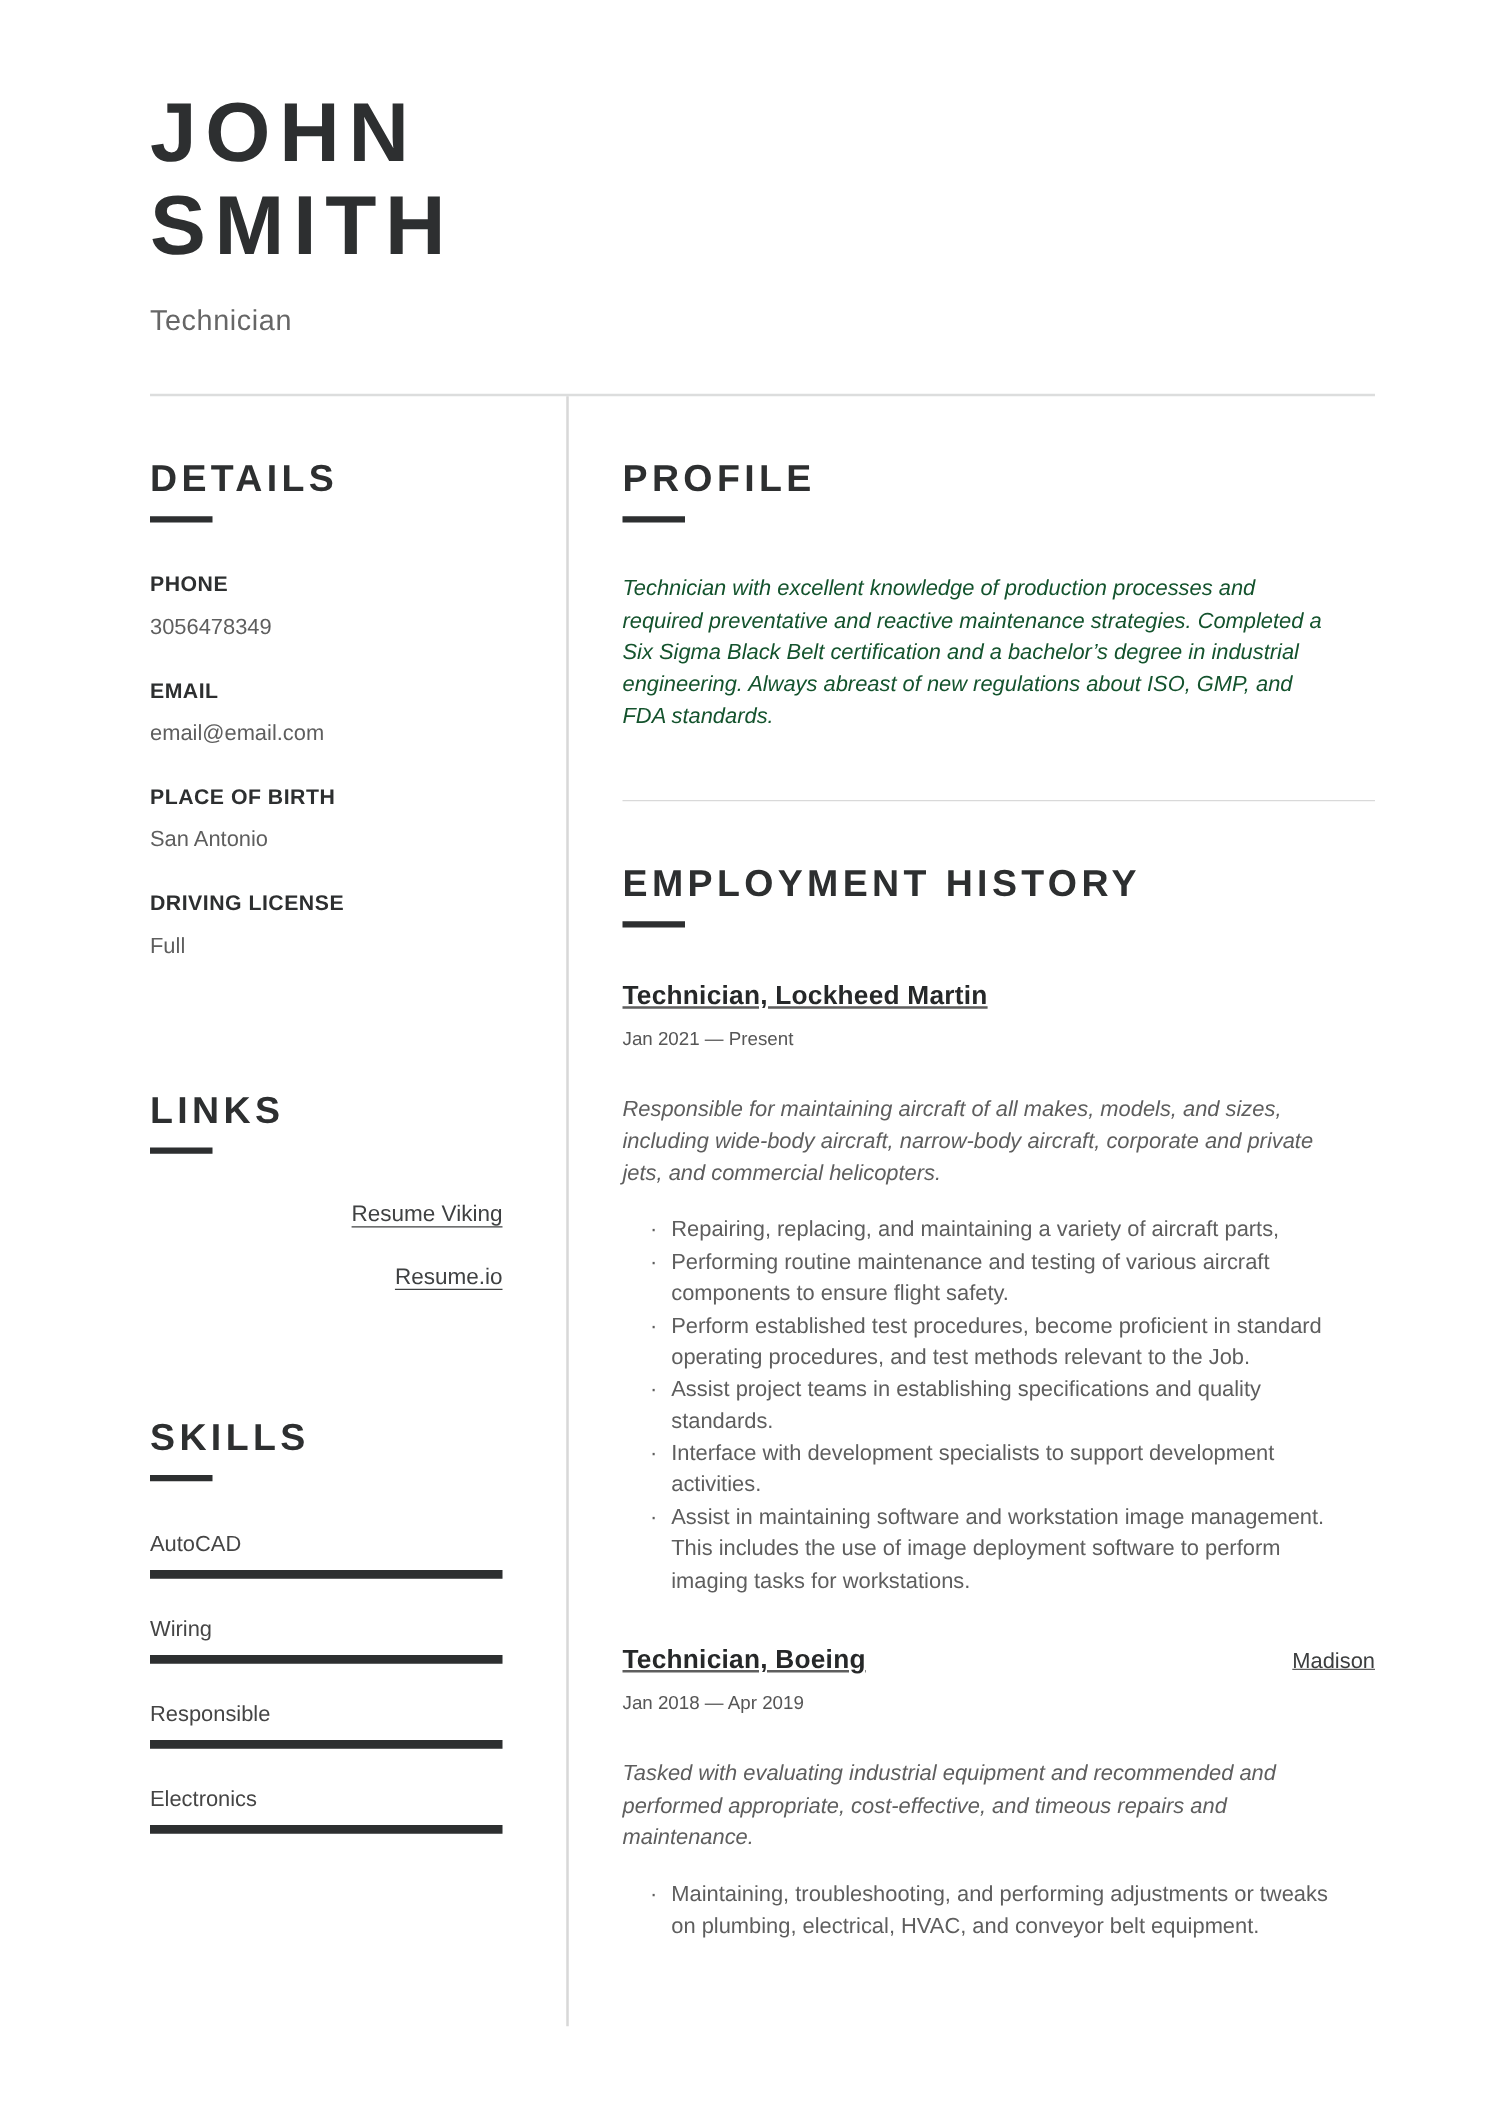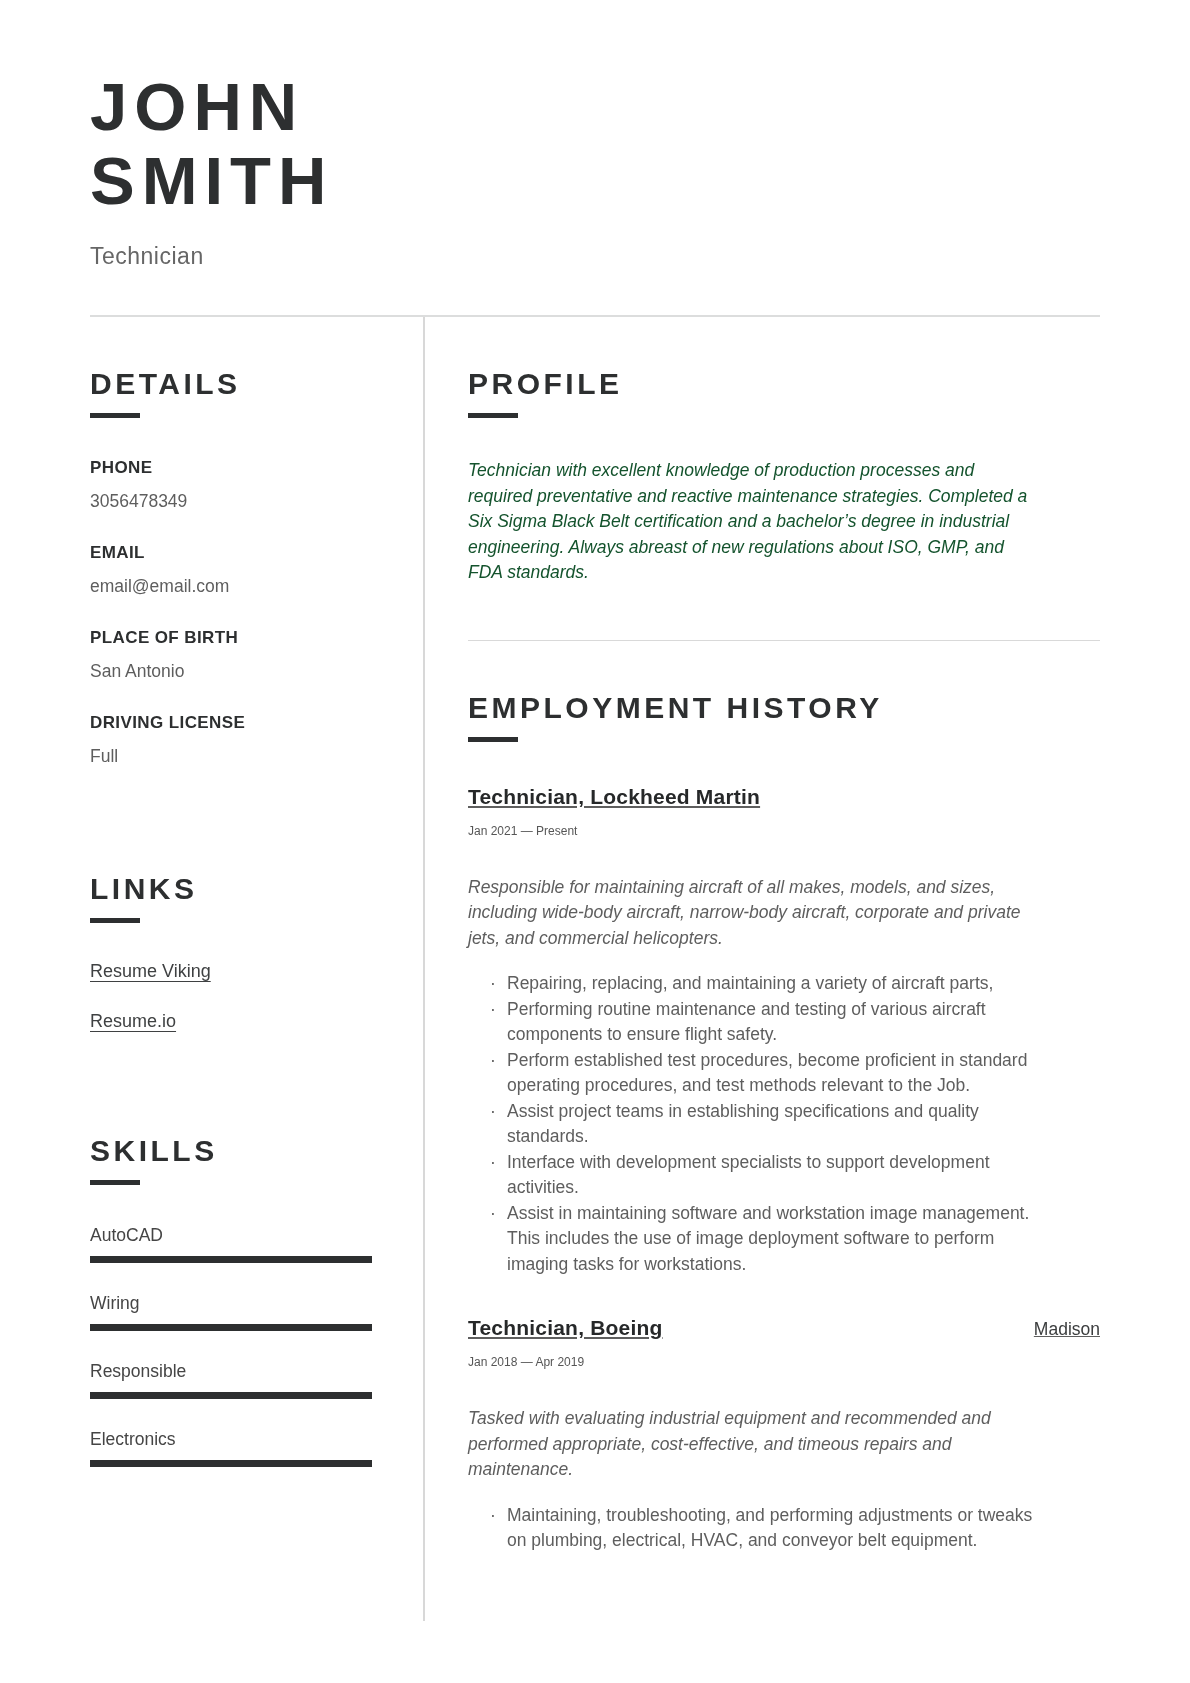--- a/index.html
+++ b/index.html
@@ -1,20 +1,20 @@
 <!DOCTYPE html>
 <html><head>
 <meta charset="utf-8">
 <style>
   html,body{margin:0;padding:0;background:#ffffff;}
   .page{
     position:relative;
     width:1190px;height:1683px;
     box-sizing:border-box;
-    padding:70px 90px 0 90px;
+    padding:70px 90px 0 120px;
     overflow:hidden;
     background:#ffffff;
     font-family:"Liberation Sans",sans-serif;
     color:#5e5e5e;
   }
   
   .name{
     margin:0;width:440px;
     font-size:67px;line-height:1.1;font-weight:800;
     letter-spacing:7px;color:#2d2f30;
@@ -43,21 +43,21 @@
   .field{margin-top:28px;}
   .field:first-child{margin-top:40px;}
   .field-label{
     font-size:17px;font-weight:800;line-height:20px;
     letter-spacing:0.4px;color:#2d2f30;
   }
   .field-lines{margin-top:10px;}
   .field-line{font-size:17.5px;line-height:27px;color:#5e5e5e;}
   
   .links-section,.skills-section{margin-top:102px;}
-  .link-row{margin-top:29px;}
+  .link-row{margin-top:29px;text-align:right;}
   .link-row:first-child{margin-top:38px;}
   .link{
     font-size:18px;line-height:21px;color:#3f4142;
     text-decoration:underline;text-underline-offset:4px;cursor:pointer;
   }
   
   .skill{margin-top:30px;}
   .skill:first-child{margin-top:40px;}
   .skill-name{font-size:17.5px;line-height:21px;color:#454545;}
   .skill-track{margin-top:10px;width:100%;height:7px;background:#e8e8e8;}
@@ -74,21 +74,21 @@
   .employment-section{margin-top:50px;}
   
   .job{margin-top:38px;}
   .job:first-child{margin-top:42px;}
   .job-head{display:flex;align-items:baseline;justify-content:space-between;text-decoration:underline;}
   .job-name{
     margin:0;font-size:21px;line-height:25px;font-weight:800;color:#262829;
     letter-spacing:0.2px;
   }
   .job-loc{font-size:17.5px;color:#3b3d3e;}
-  .job-dates{margin-top:12px;font-size:12px;line-height:21px;color:#565656;}
+  .job-dates{margin-top:12px;font-size:15px;line-height:21px;color:#565656;}
   .job-summary{
     margin:33px 0 0 0;max-width:565px;
     font-size:17.5px;line-height:25.5px;font-style:italic;color:#5e5e5e;
   }
   .job-bullets{
     list-style:none;margin:20px 0 0 0;padding:0 0 0 22px;max-width:565px;
   }
   .bullet{display:flex;font-size:17.5px;line-height:25.5px;color:#5e5e5e;}
   .bullet-dot{flex:none;width:17px;color:#5e5e5e;}
   .bullet-text{flex:1;}

